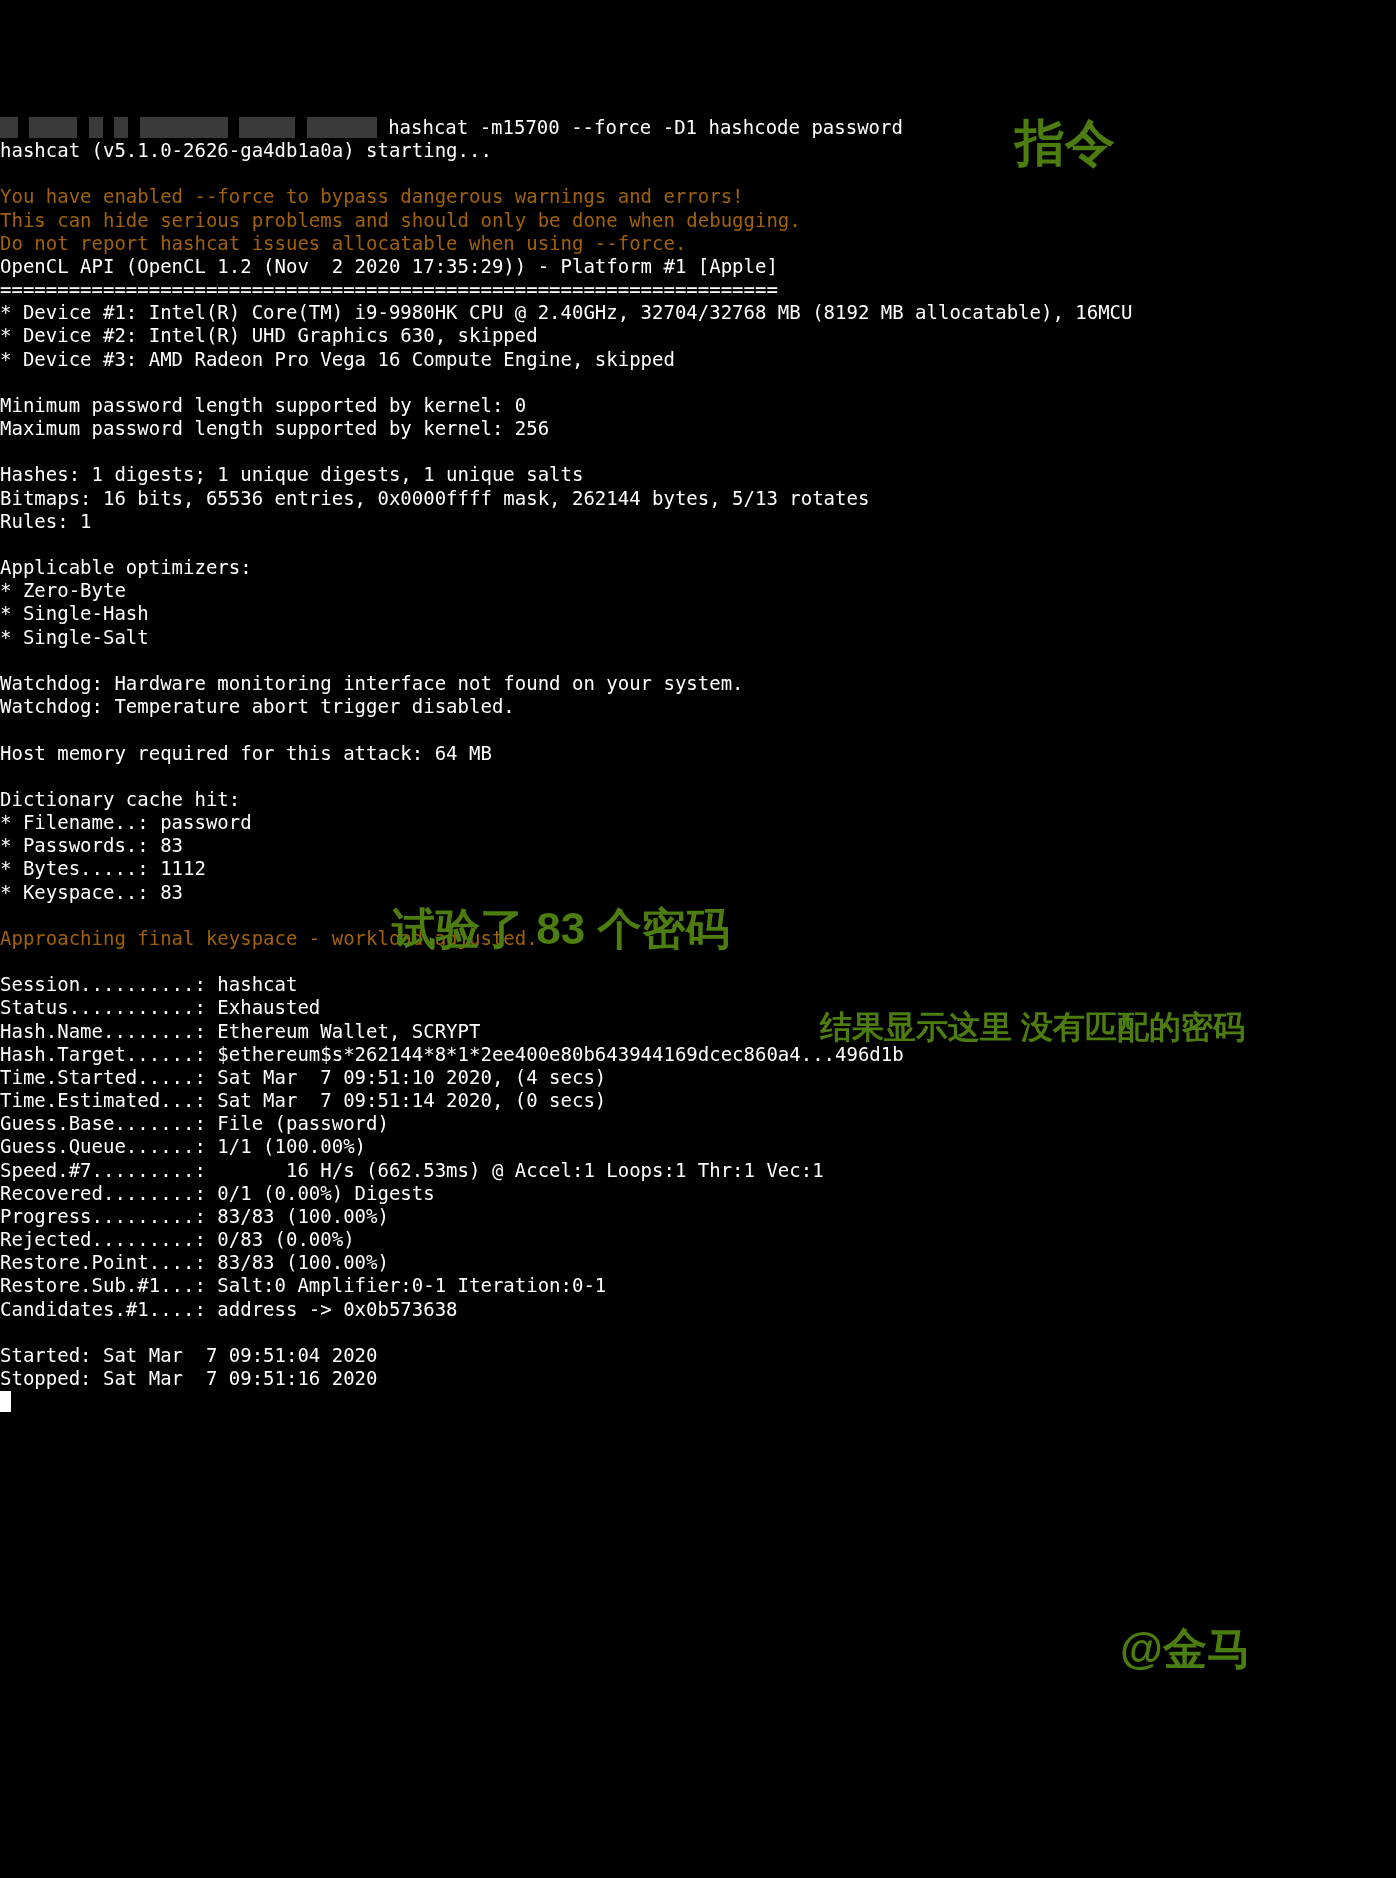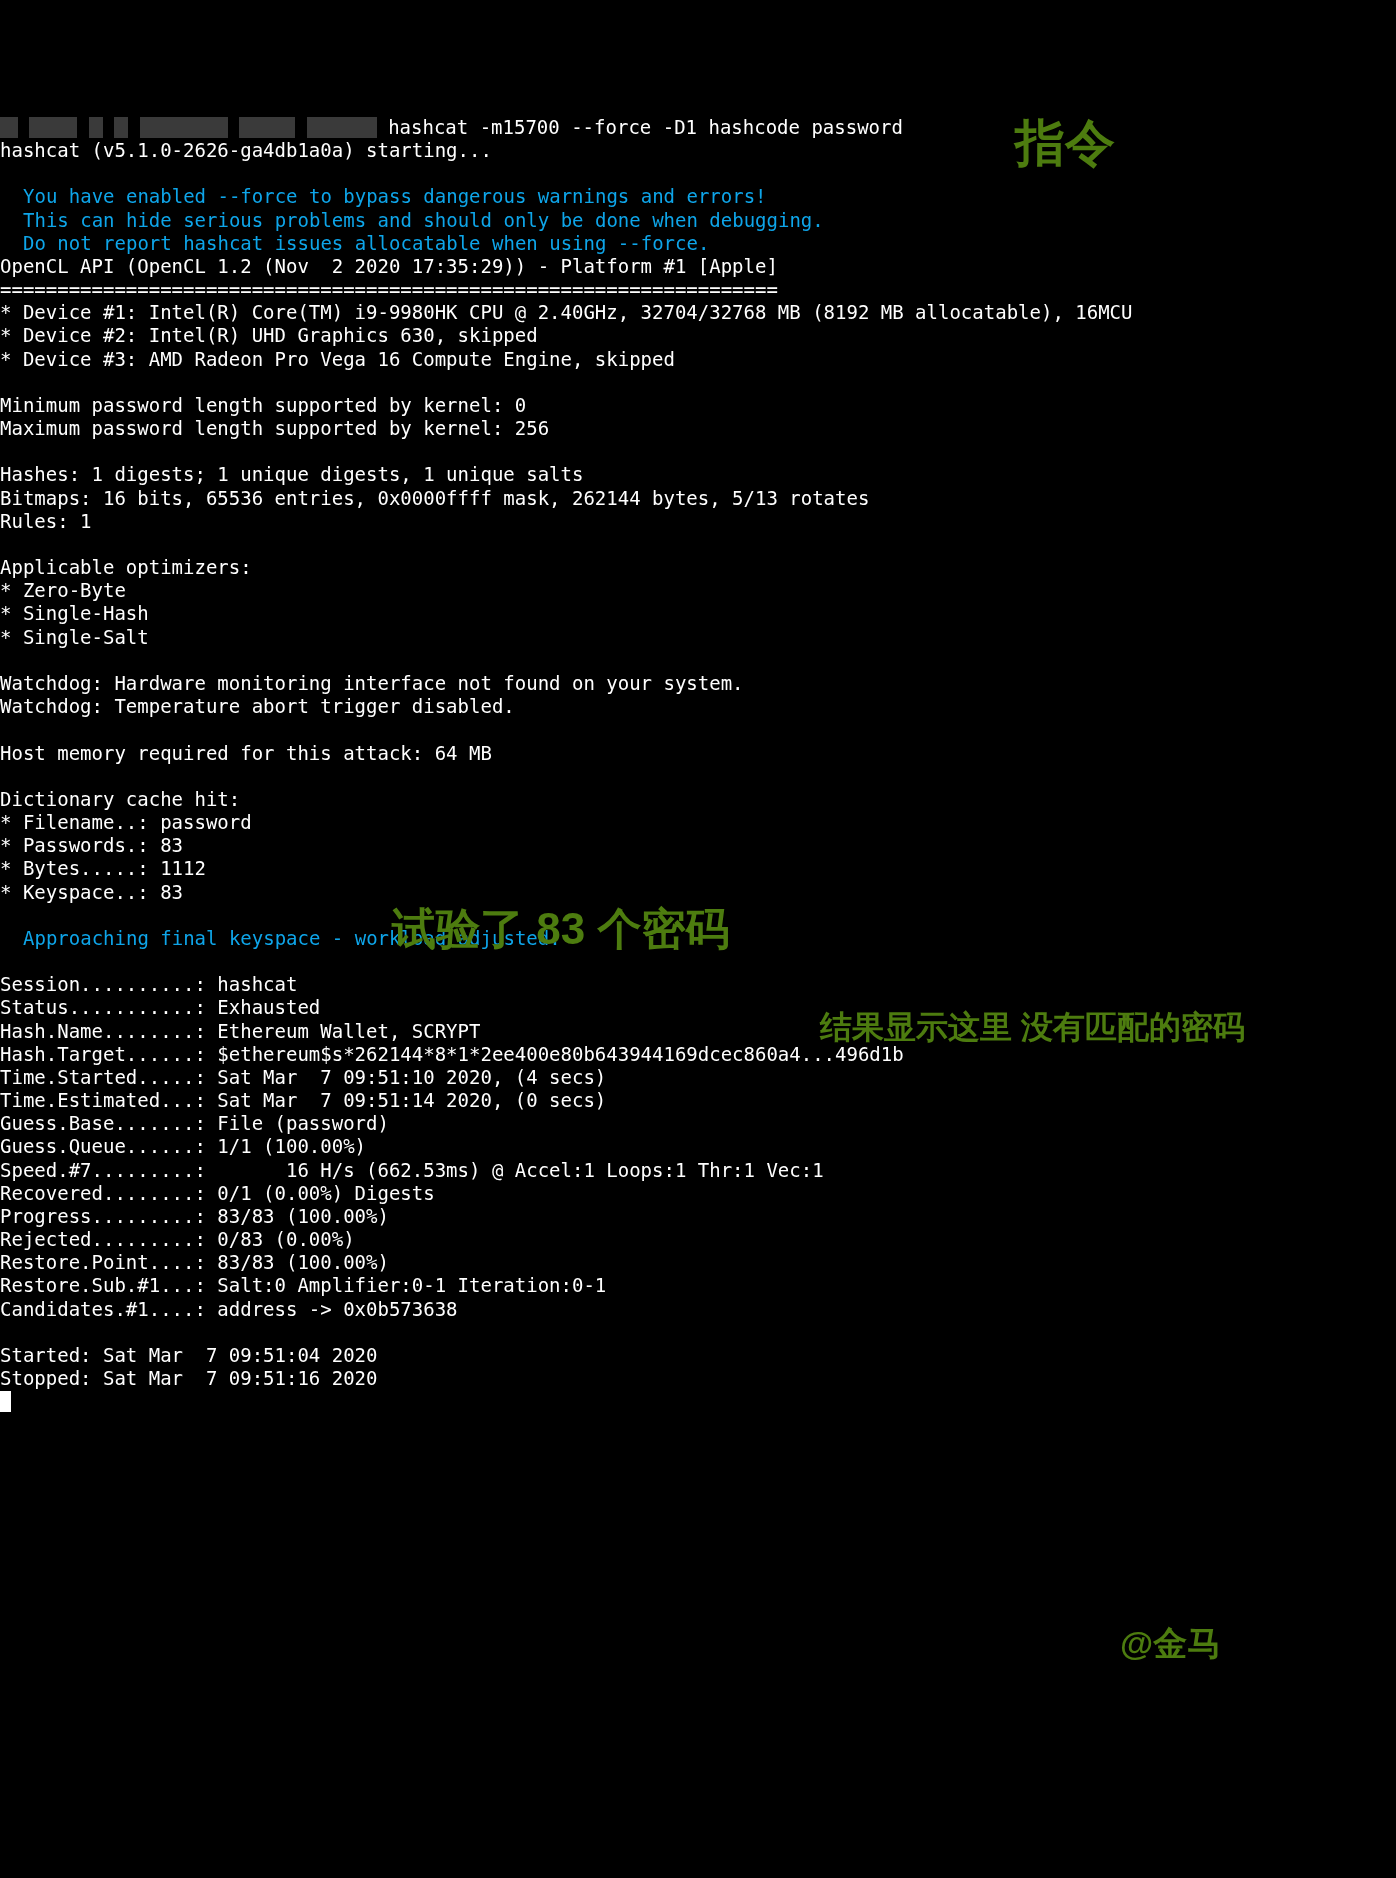--- a/index.html
+++ b/index.html
@@ -10,21 +10,21 @@
     font-family:"SF Mono","Menlo","Monaco","Consolas",monospace;
     font-size:19px;
     line-height:1.22;
     width:1396px;
     height:1878px;
     overflow:hidden;
     position:relative;
     white-space:pre;
   }
   .term{position:relative;padding:0;}
-  .yellow{color:#0ea5e9;margin-left:23px;}
+  .yellow{color:#a16207;}
   .cursor{display:inline-block;width:0.6em;height:1.1em;background:#fff;vertical-align:text-bottom;}
   .redact{display:inline-block;background:#3a3a3a;height:1.1em;vertical-align:text-bottom;}
   .annotation{
     position:absolute;
     color:#4d7c0f;
     font-family:-apple-system,"PingFang SC","Hiragino Sans GB","Microsoft YaHei",sans-serif;
     font-weight:600;
     font-size:40px;
     line-height:1.2;
     white-space:normal;
@@ -113,16 +113,16 @@
 
 
 <div class="annotation" style="top:985px;left:820px;font-size:32px">结果显示这里
 没有匹配的密码</div>
 <svg class="arrow" style="left:0;top:0">
   <line x1="800" y1="1010" x2="620" y2="1100"></line>
   <polygon points="620,1100 670,1095 650,1060"></polygon>
 </svg>
 
 
-<div class="annotation" style="top:1600px;left:1120px;font-size:34px">@金马</div>
+<div class="annotation" style="top:1600px;left:1120px;font-size:44px">@金马</div>
 
 
 
 
 </body></html>

